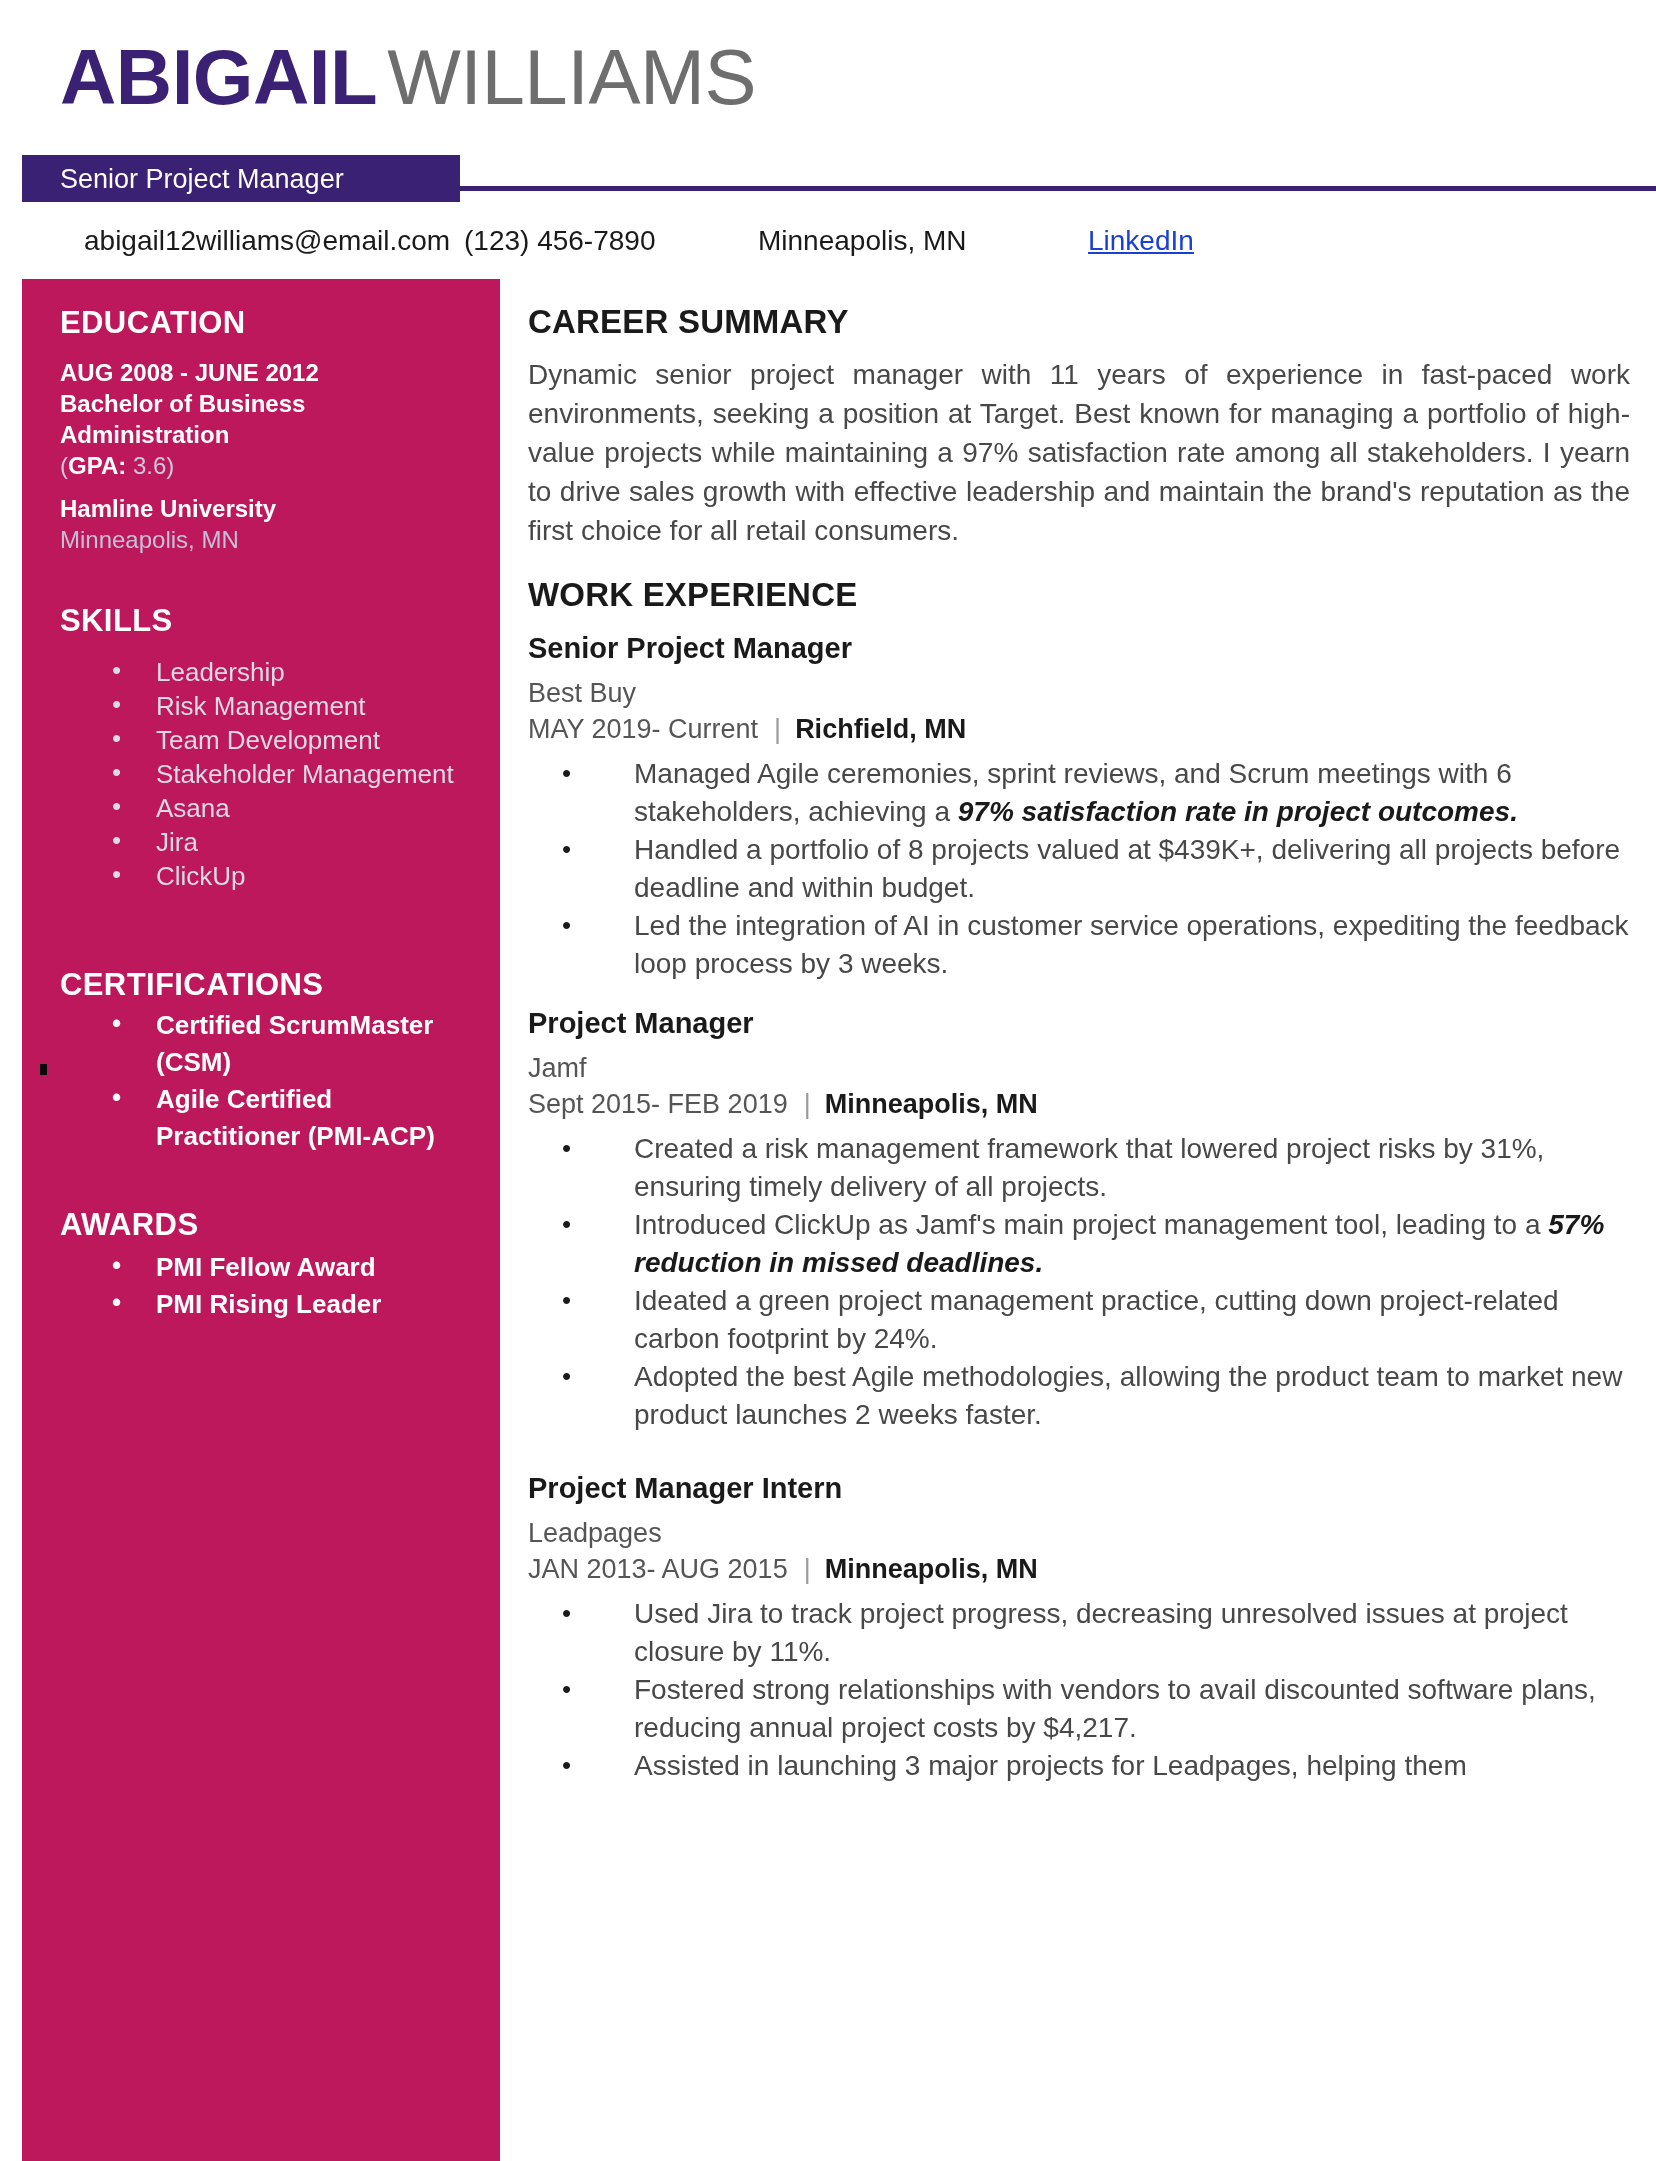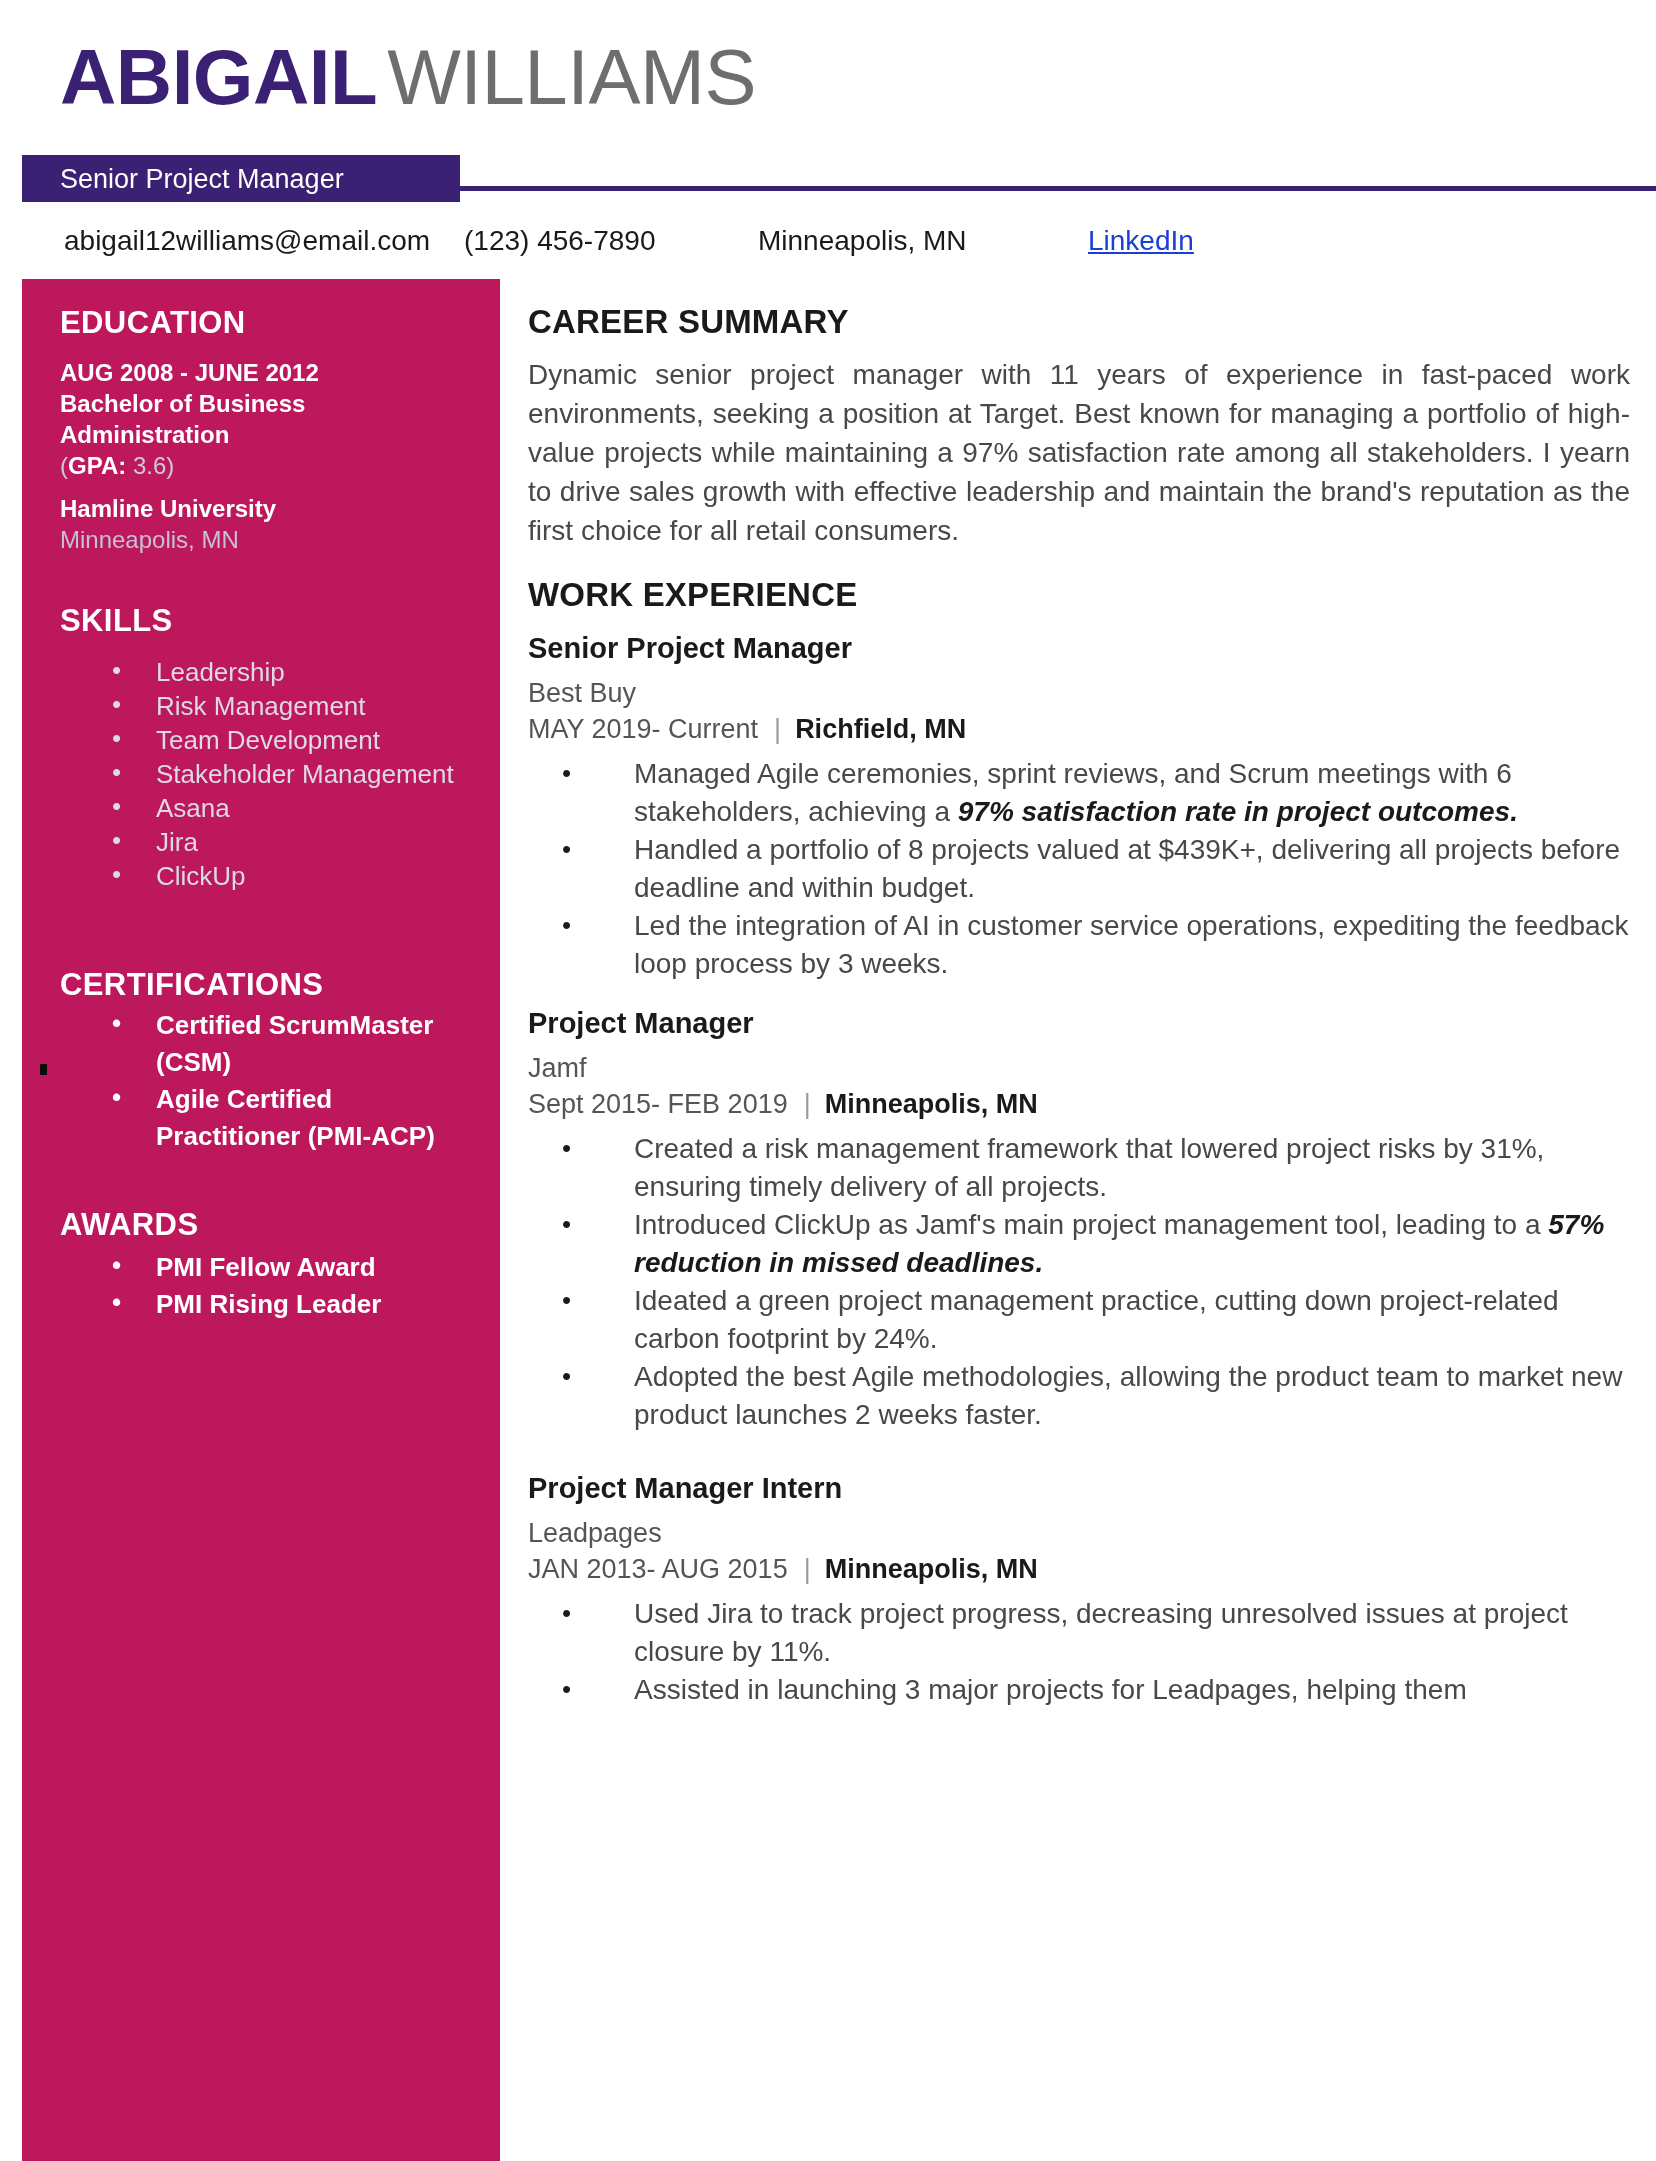--- a/index.html
+++ b/index.html
@@ -76,21 +76,21 @@
     height: 55px;
   }
   .contact-item {
     position: absolute;
     top: 0;
     font-size: 28px;
     line-height: 34px;
     color: #1a1a1a;
     white-space: nowrap;
   }
-  .contact-email { left: 64px; text-align: center; }
+  .contact-email { left: 84px; text-align: center; }
   .contact-phone { left: 464px; }
   .contact-location { left: 758px; }
   .contact-link {
     left: 1088px;
     color: #1a3fd4;
     text-decoration: underline;
   }
 
   
   .content {
@@ -368,19 +368,20 @@
             <li>Ideated a green project management practice, cutting down project-related carbon footprint by 24%.</li>
             <li>Adopted the best Agile methodologies, allowing the product team to market new product launches 2 weeks faster.</li>
           </ul>
         </div>
         <div class="job job-3">
           <div class="job-title">Project Manager Intern</div>
           <div class="job-company">Leadpages</div>
           <div class="job-meta"><span>JAN 2013- AUG 2015</span><span class="sep">|</span><span class="loc">Minneapolis, MN</span></div>
           <ul class="job-list">
             <li>Used Jira to track project progress, decreasing unresolved issues at project closure by 11%.</li>
+            <li>Fostered strong relationships with vendors to avail discounted software plans, reducing annual project costs by $4,217.</li>
             <li>Assisted in launching 3 major projects for Leadpages, helping them</li>
           </ul>
         </div>
       </div>
 
   </section>
 </div>
 
 </body></html>

